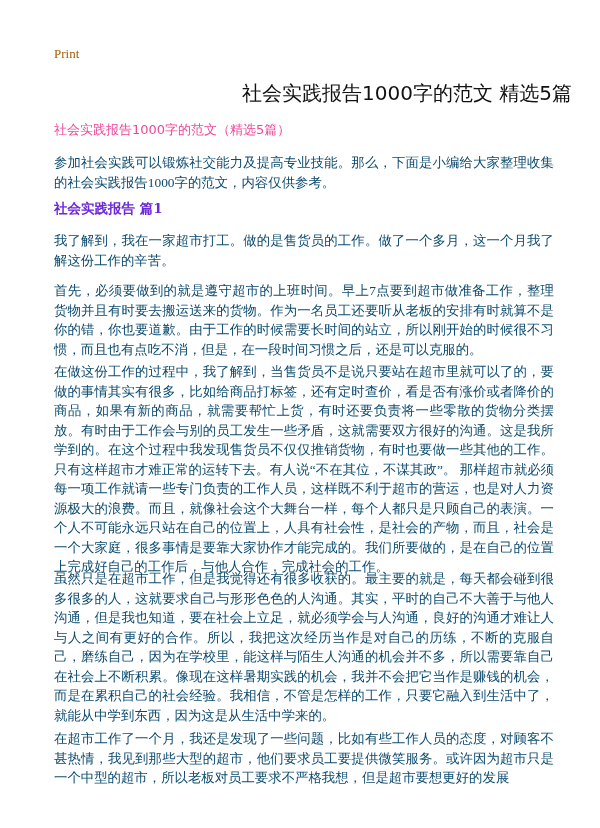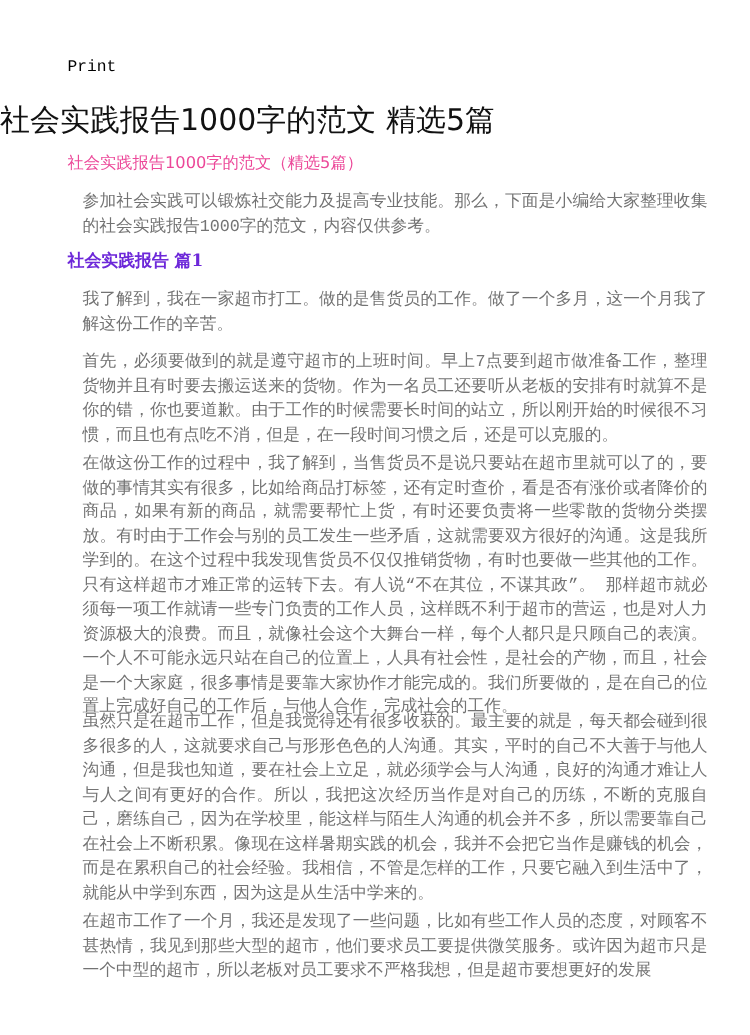--- a/index.html
+++ b/index.html
@@ -1,20 +1,20 @@
 <!DOCTYPE html>
 <html><head>
 <meta charset="utf-8">
 <style>
   html, body { margin: 0; padding: 0; background: #ffffff; }
   body { width: 600px; height: 828px; overflow: hidden; position: relative; color: #1a1a1a; }
-  .print-link { position: absolute; left: 54px; top: 46px; font-family: Liberation Mono, monospace; font-size: 13px; color: #000000; cursor: pointer; }
-  .title { position: absolute; left: 0; width: 572px; top: 80px; text-align: left; font-family: "DejaVu Sans", sans-serif; font-size: 24px; color: #111; letter-spacing: 0px; }
+  .print-link { position: absolute; left: 54px; top: 46px; font-family: Liberation Serif, serif; font-size: 13px; color: #a16207; cursor: pointer; }
+  .title { position: absolute; left: 0; width: 572px; top: 80px; text-align: right; font-family: "DejaVu Sans", sans-serif; font-size: 20px; color: #111; letter-spacing: 0px; }
   .subtitle { position: absolute; left: 54px; top: 121px; font-family: "DejaVu Sans", sans-serif; font-size: 13px; color: #ec4899; }
-  .para { position: absolute; left: 66px; width: 500px; font-family: Liberation Mono, monospace; font-size: 13.4px; line-height: 19.5px; color: #737373; text-align: justify; }
+  .para { position: absolute; left: 54px; width: 500px; font-family: Liberation Serif, serif; font-size: 13.4px; line-height: 19.5px; color: #0c4a6e; text-align: justify; }
   .section-heading { position: absolute; left: 54px; top: 200px; font-family: "DejaVu Serif", serif; font-size: 13.5px; font-weight: bold; color: #6d28d9; }
 </style>
 </head>
 <body>
 
 <a class="print-link">Print</a>
 
 <h1 class="title" style="margin:0;font-weight:normal;">社会实践报告1000字的范文 精选5篇</h1>
 
 <div class="subtitle">社会实践报告1000字的范文（精选5篇）</div>

